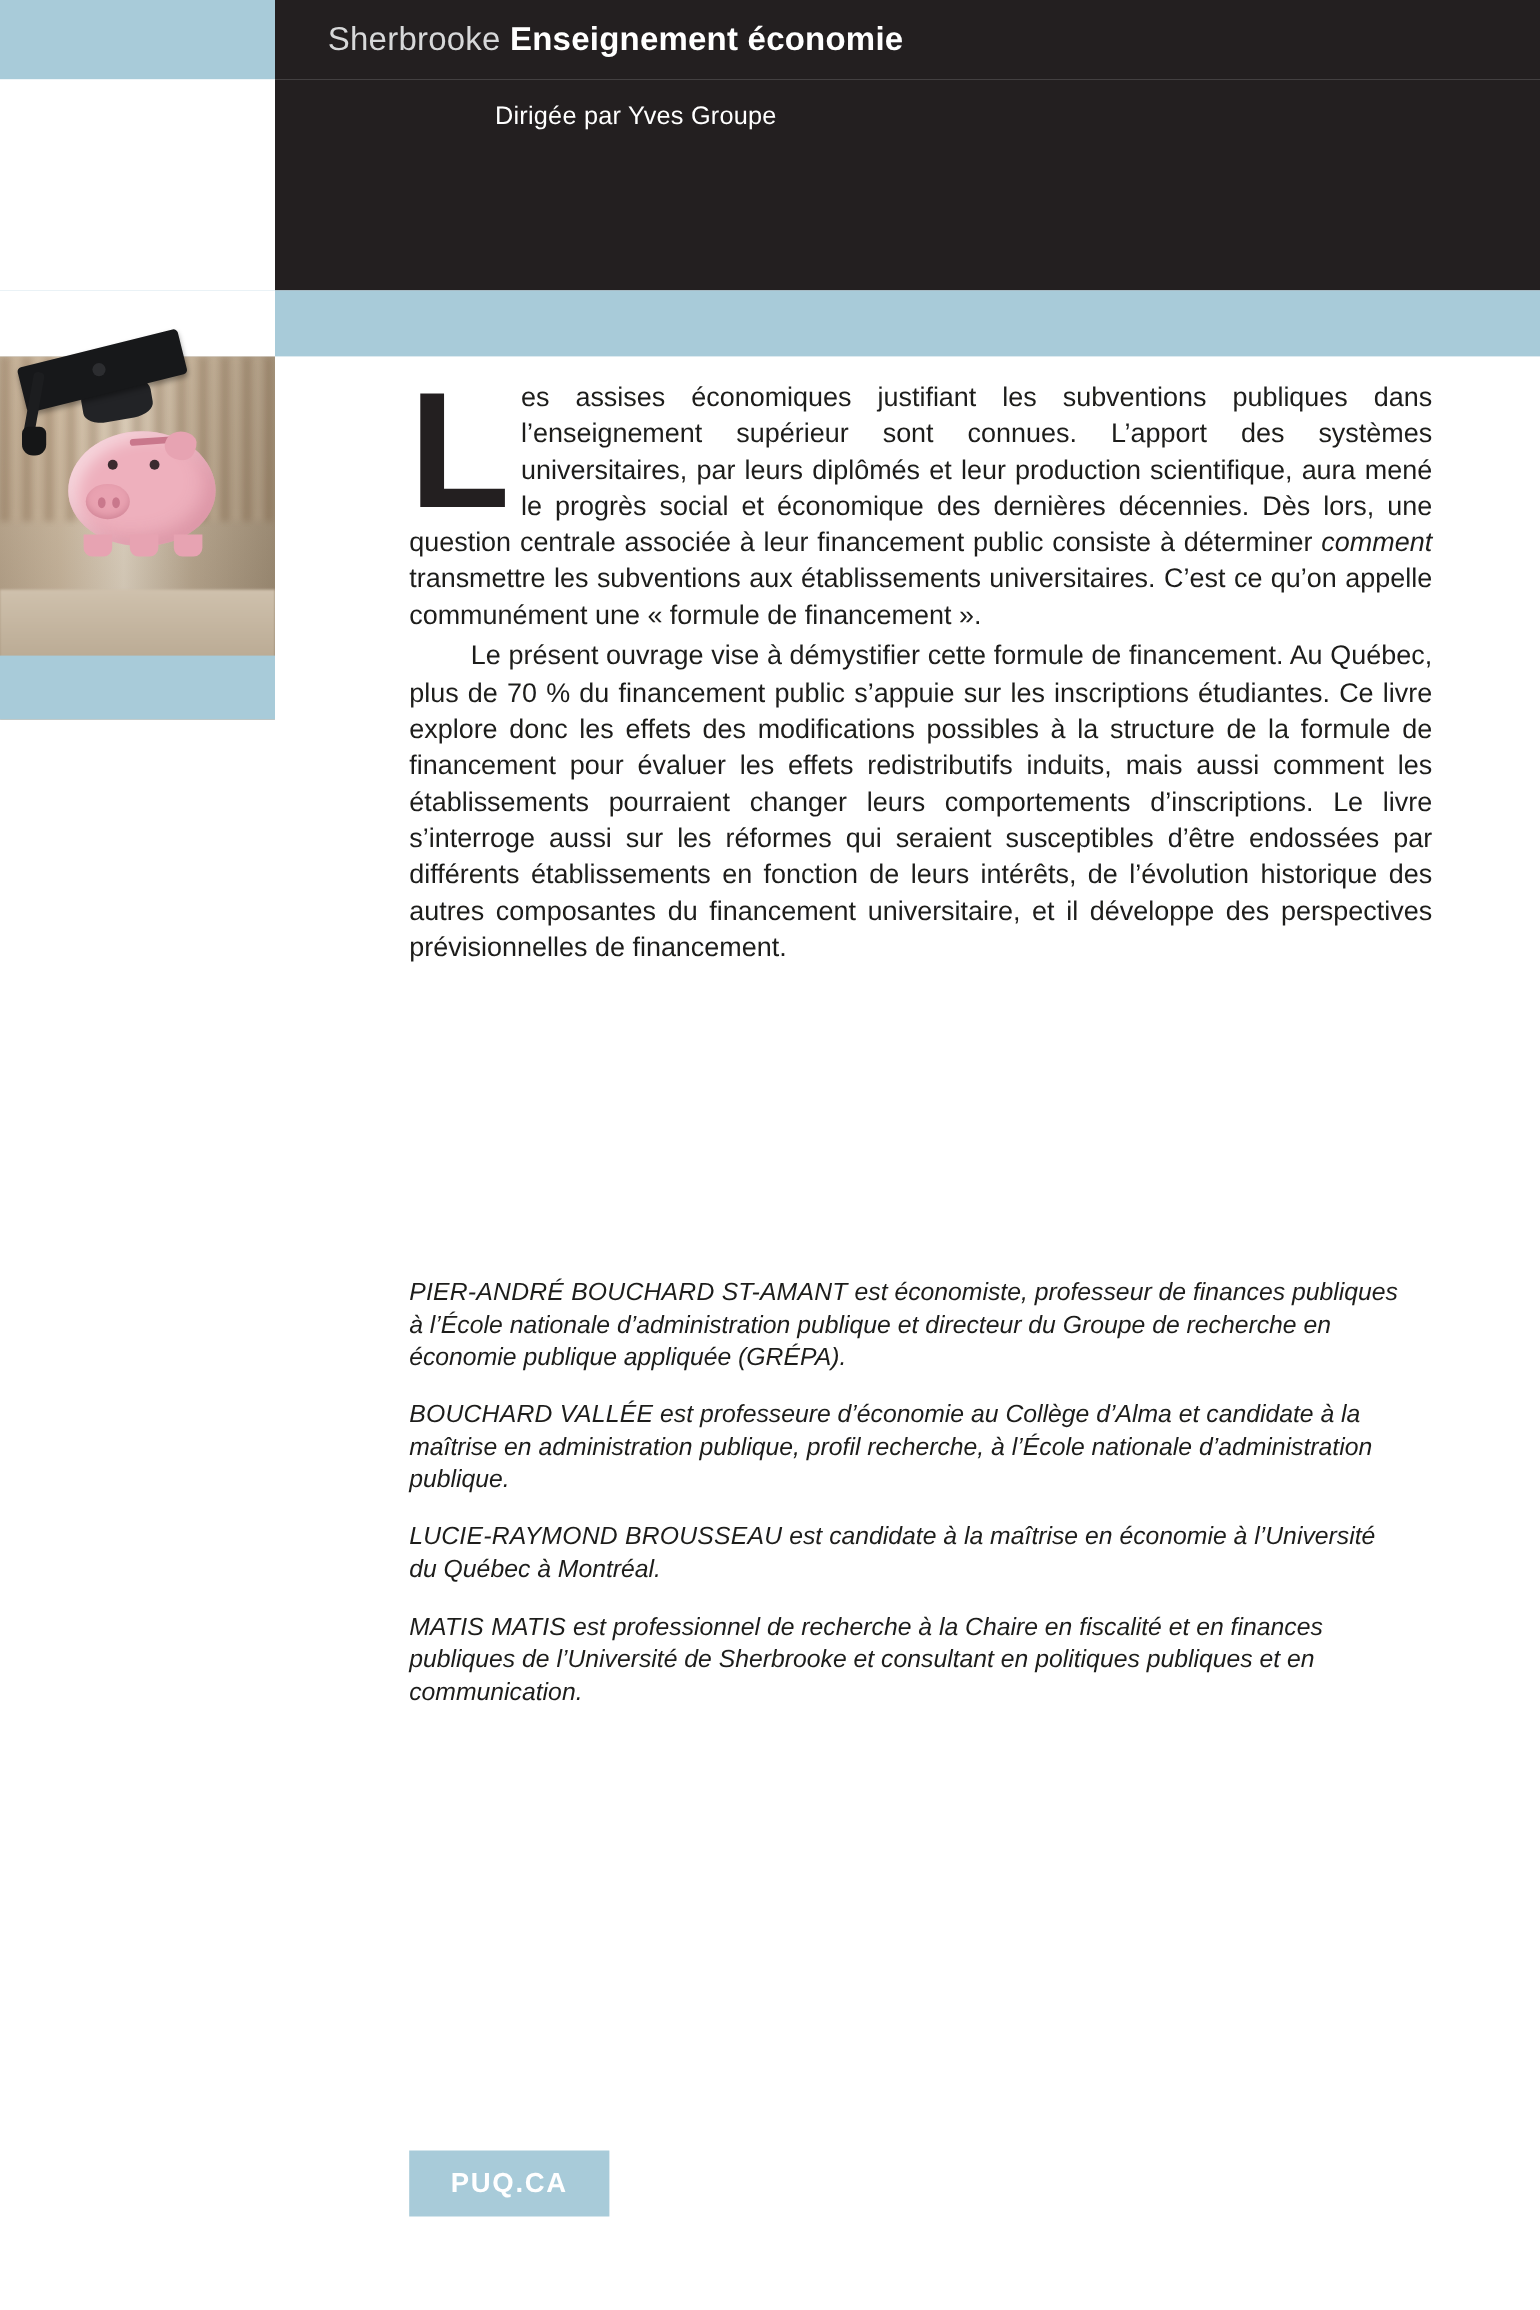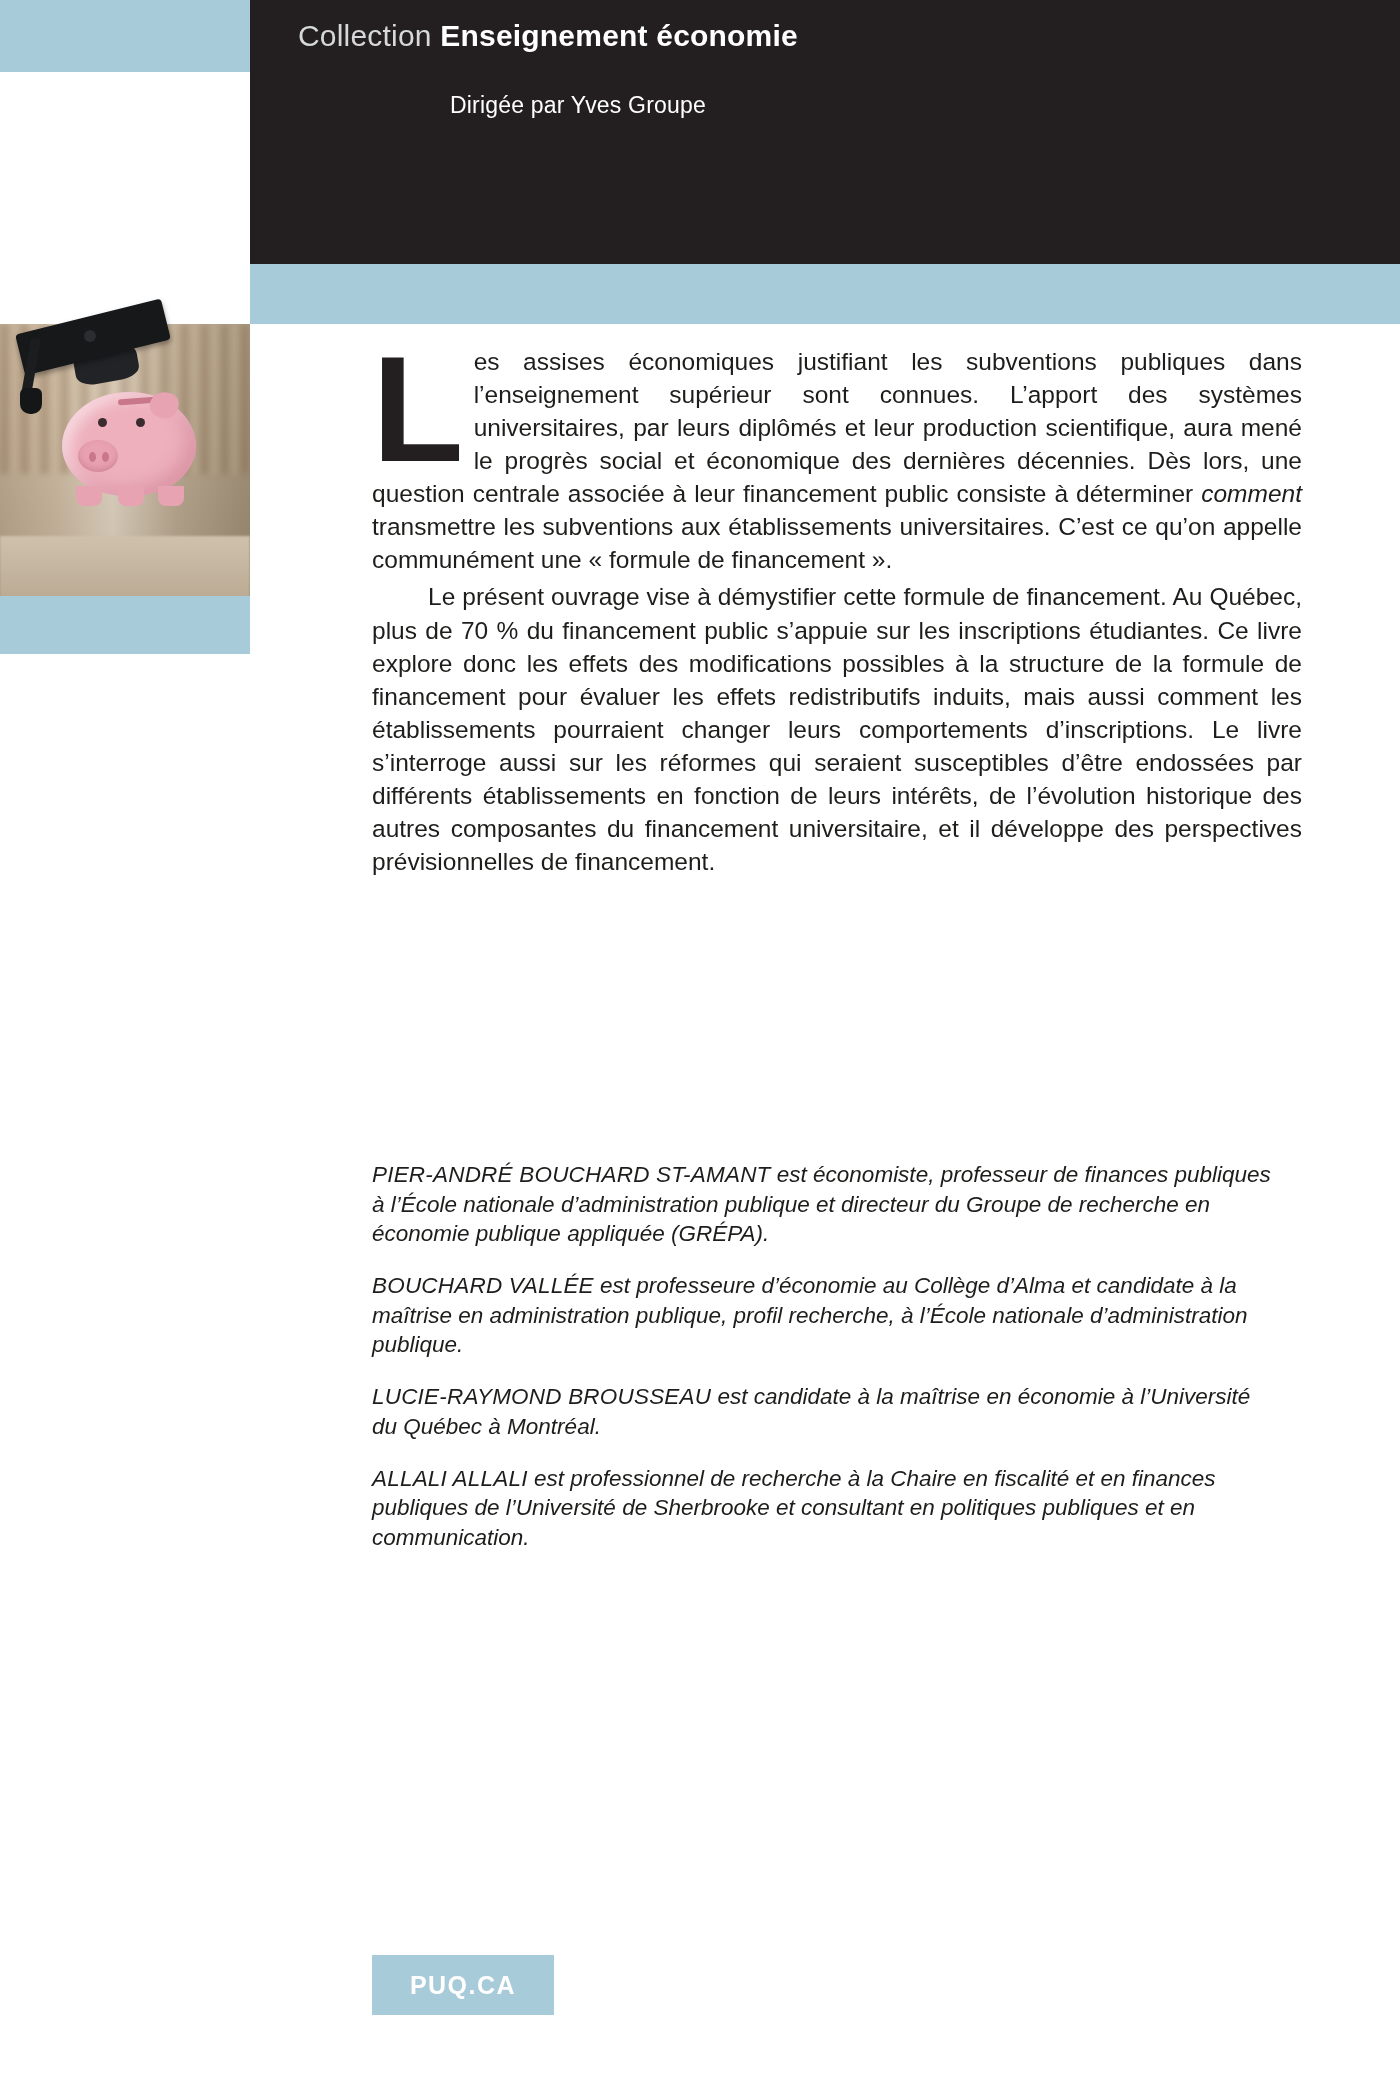--- a/index.html
+++ b/index.html
@@ -333,21 +333,21 @@
     letter-spacing: 1.5px;
   }
 </style>
 </head>
 <body>
 
 <div class="top-band"></div>
 
 <div class="top-band-dark">
   <div class="collection-title">
-    <span class="light">Collection </span><span class="bold">Enseignement économie</span>
+    <span class="light">Sherbrooke </span><span class="bold">Enseignement économie</span>
   </div>
 </div>
 
 <div class="director-band"></div>
 <div class="director-text">Dirigée par Yves Groupe</div>
 
 <div class="blue-strip"></div>
 <div class="blue-strip-notch"></div>
 
 <div class="photo-block">
@@ -378,18 +378,18 @@
     <span class="dropcap">L</span>
     <p class="body-p"><span>es assises économiques justifiant les subventions publiques dans l’enseignement supérieur sont connues. L’apport des systèmes universitaires, par leurs diplômés et leur production scientifique, aura mené le progrès social et économique des dernières décennies. Dès lors, une question centrale associée à leur financement public consiste à déterminer </span><em>comment</em><span> transmettre les subventions aux établissements universitaires. C’est ce qu’on appelle communément une « formule de financement ».</span></p>
   </div>
   <p class="body-p indent">Le présent ouvrage vise à démystifier cette formule de financement. Au Québec, plus de 70 % du financement public s’appuie sur les inscriptions étudiantes. Ce livre explore donc les effets des modifications possibles à la structure de la formule de financement pour évaluer les effets redistributifs induits, mais aussi comment les établissements pourraient changer leurs comportements d’inscriptions. Le livre s’interroge aussi sur les réformes qui seraient susceptibles d’être endossées par différents établissements en fonction de leurs intérêts, de l’évolution historique des autres composantes du financement universitaire, et il développe des perspectives prévisionnelles de financement.</p>
 </div>
 
 <div class="bios">
   <p class="bio"><span class="name">PIER-ANDRÉ BOUCHARD ST-AMANT</span><span> est économiste, professeur de finances publiques à l’École nationale d’administration publique et directeur du Groupe de recherche en économie publique appliquée (GRÉPA).</span></p>
   <p class="bio"><span class="name">BOUCHARD VALLÉE</span><span> est professeure d’économie au Collège d’Alma et candidate à la maîtrise en administration publique, profil recherche, à l’École nationale d’administration publique.</span></p>
   <p class="bio"><span class="name">LUCIE-RAYMOND BROUSSEAU</span><span> est candidate à la maîtrise en économie à l’Université du Québec à Montréal.</span></p>
-  <p class="bio"><span class="name">ALLALI ALLALI</span><span> est professionnel de recherche à la Chaire en fiscalité et en finances publiques de l’Université de Sherbrooke et consultant en politiques publiques et en communication.</span></p>
+  <p class="bio"><span class="name">MATIS MATIS</span><span> est professionnel de recherche à la Chaire en fiscalité et en finances publiques de l’Université de Sherbrooke et consultant en politiques publiques et en communication.</span></p>
 </div>
 
 <div class="footer-logo">
   <span>PUQ.CA</span>
 </div>
 
 </body></html>

